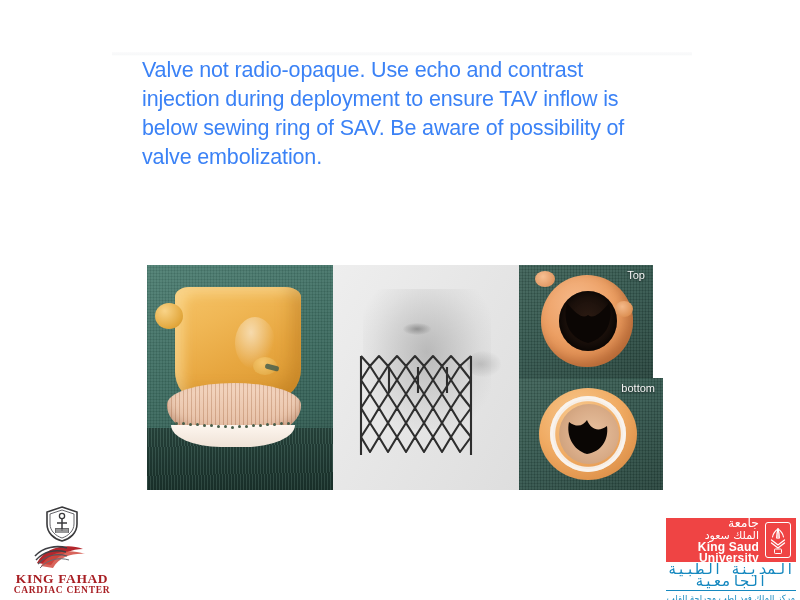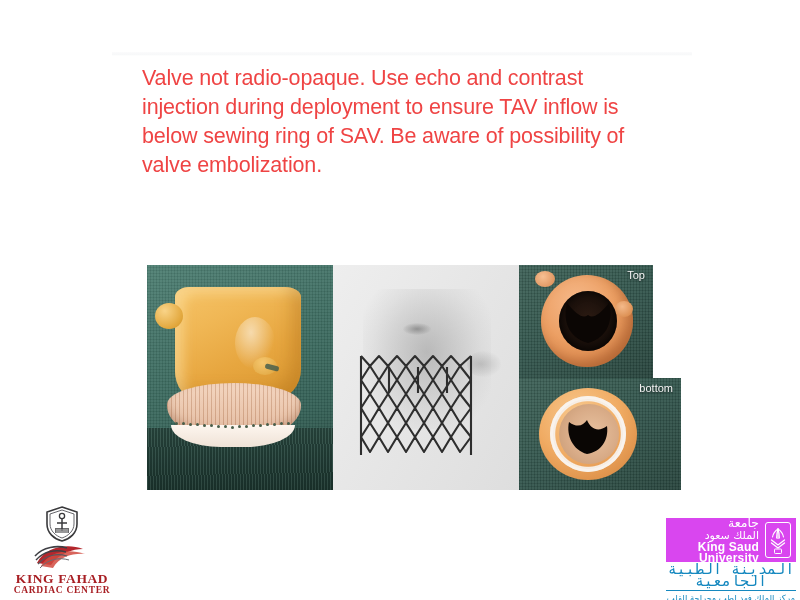--- a/index.html
+++ b/index.html
@@ -19,43 +19,43 @@
   .title-band {
     position: absolute;
     left: 112px; top: 52px;
     width: 580px; height: 4px;
     background: linear-gradient(to bottom, #fbfbfc 0%, #f7f8f9 60%, #ffffff 100%);
   }
 
   
   .body-text {
     position: absolute;
-    left: 142px; top: 64px;
+    left: 142px; top: 56px;
     width: 520px;
     font-size: 21.5px;
     line-height: 29px;
-    color: #ef4444;
+    color: #3b82f6;
     letter-spacing: -0.15px;
     font-weight: 400;
   }
 
   
   .img-strip {
     position: absolute;
     left: 147px; top: 265px;
     width: 506px; height: 225px;
     display: flex;
     background: #ffffff;
   }
   .panel { position: relative; overflow: hidden; }
   .panel-1 { width: 186px; height: 225px; }
   .panel-2 { width: 186px; height: 225px; }
   .panel-3 { width: 134px; height: 225px; display: flex; flex-direction: column; }
   .panel-3a { width: 134px; height: 113px; position: relative; overflow: hidden; }
-  .panel-3b { width: 162px; height: 112px; position: relative; overflow: hidden; text-align: center; }
+  .panel-3b { width: 144px; height: 112px; position: relative; overflow: hidden; text-align: center; }
 
   
   .p1-bg {
     position: absolute; inset: 0;
     background:
       repeating-linear-gradient(90deg, rgba(0,0,0,0.055) 0 1px, rgba(255,255,255,0.03) 1px 3px),
       repeating-linear-gradient(0deg, rgba(0,0,0,0.05) 0 1px, rgba(255,255,255,0.03) 1px 3px),
       linear-gradient(160deg,#4e7f73 0%, #3f6f63 35%, #335f55 70%, #27483f 100%);
   }
   .p1-bg-dark {
@@ -209,21 +209,21 @@
     line-height: 11px;
   }
 
   
   .ksu {
     position: absolute;
     left: 666px; top: 518px;
     width: 130px;
   }
   .ksu-box {
-    background: #d946ef;
+    background: #ef4444;
     width: 130px; height: 44px;
     display: flex; align-items: center; justify-content: space-between;
     padding: 3px 5px 3px 7px;
   }
   .ksu-text { text-align: right; flex: 1; padding-right: 6px; }
   .ksu-ar {
     color: #ffffff; font-size: 12.5px; line-height: 13px;
     direction: rtl; letter-spacing: 1px;
     font-family: "DejaVu Sans", sans-serif;
   }

